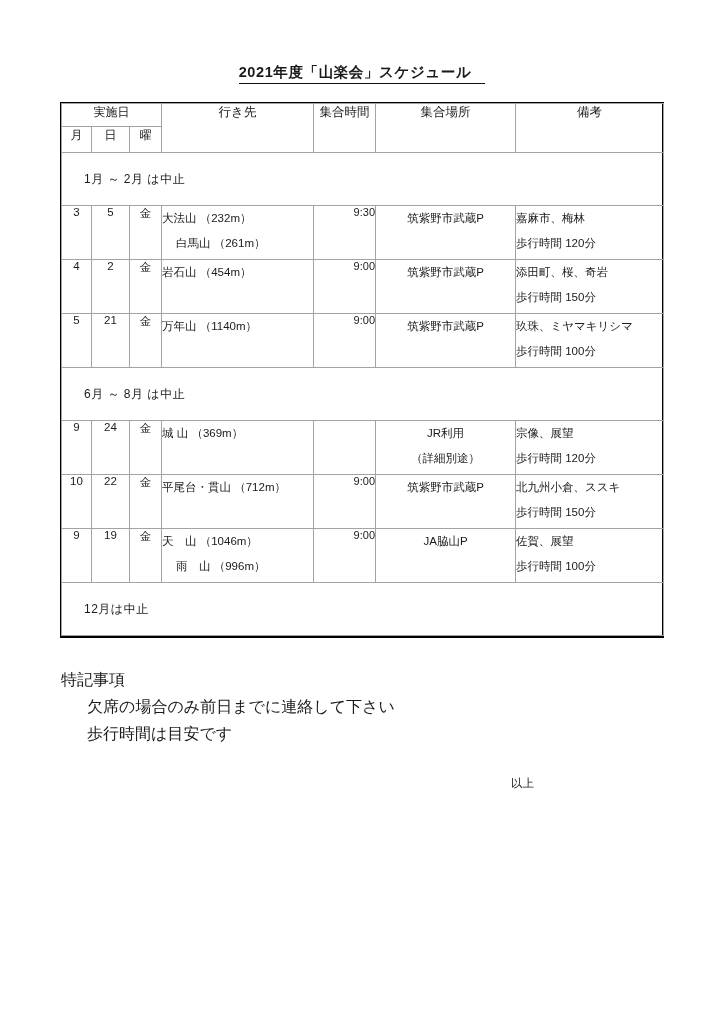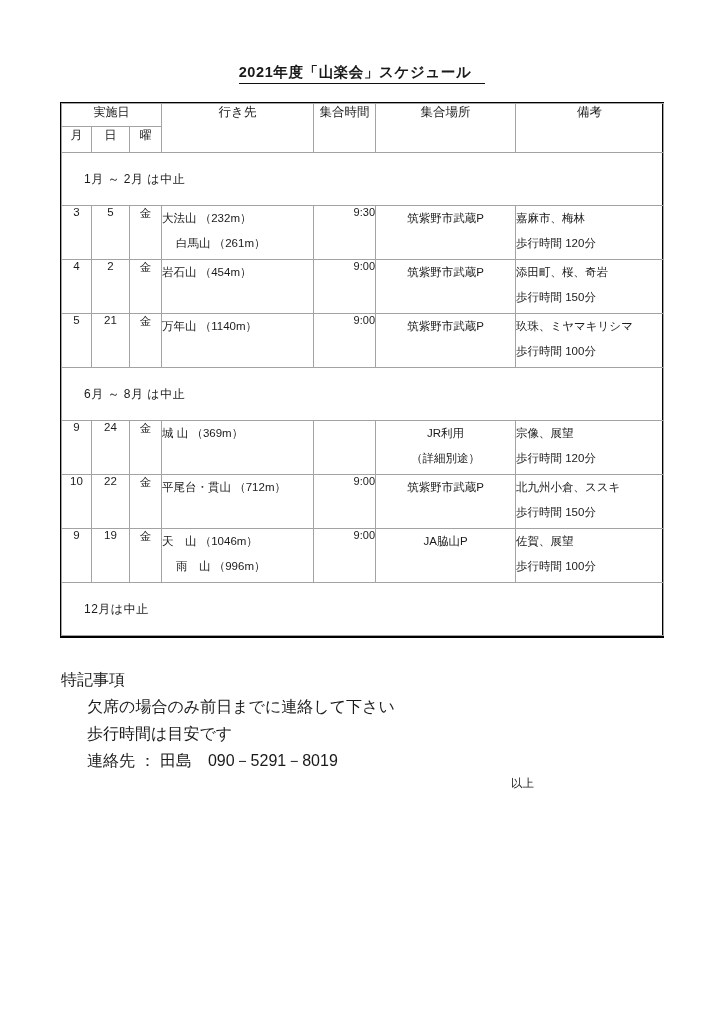--- a/index.html
+++ b/index.html
@@ -313,18 +313,17 @@
         <tr class="cancel-row">
           <td colspan="7">12月は中止</td>
         </tr>
       </tbody>
   </table>
 
   <div class="notes">
     <div class="note-head">特記事項</div>
     <div class="note-item">欠席の場合のみ前日までに連絡して下さい</div>
     <div class="note-item">歩行時間は目安です</div>
-    <div class="note-item">連絡先 ： 田島　090－5291－8019</div>
   </div>
 
   <div class="closing">以上</div>
 
 </div>
 
 </body></html>

